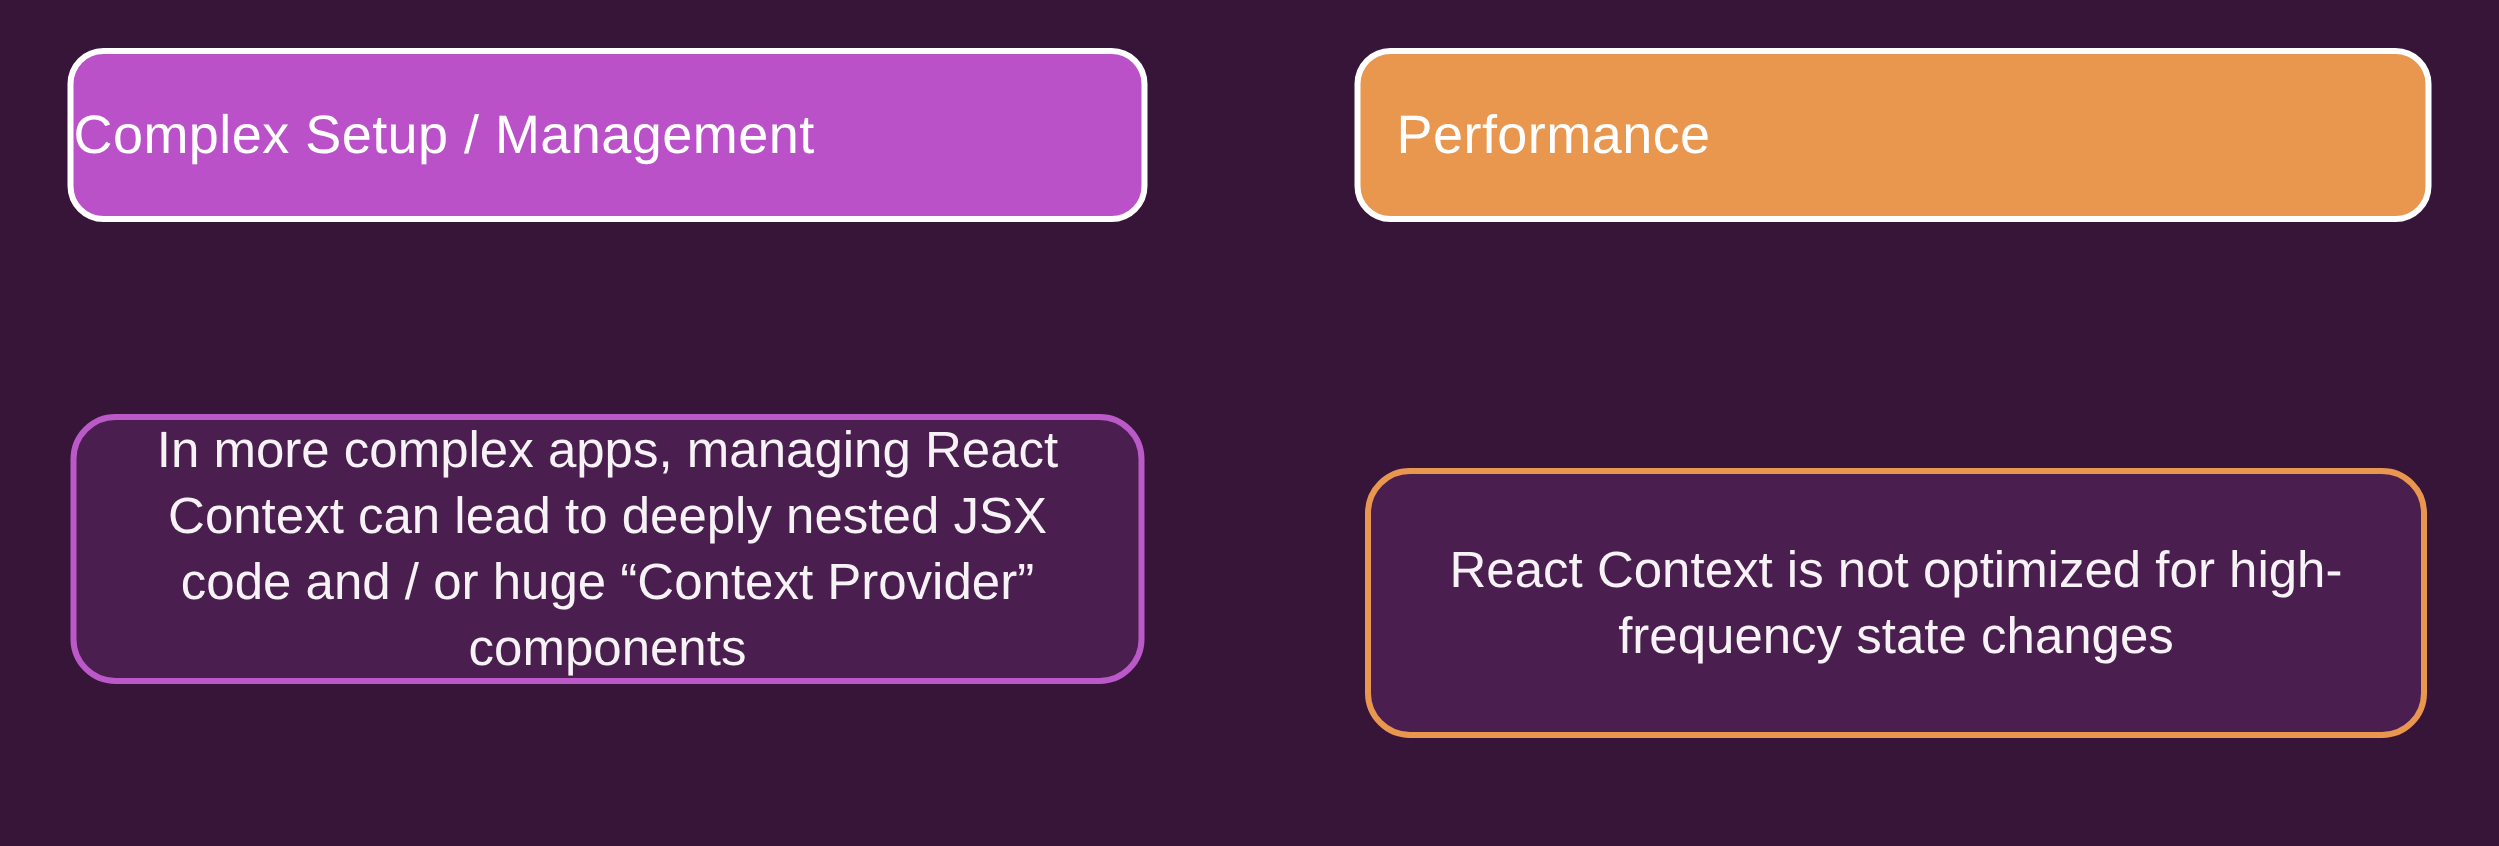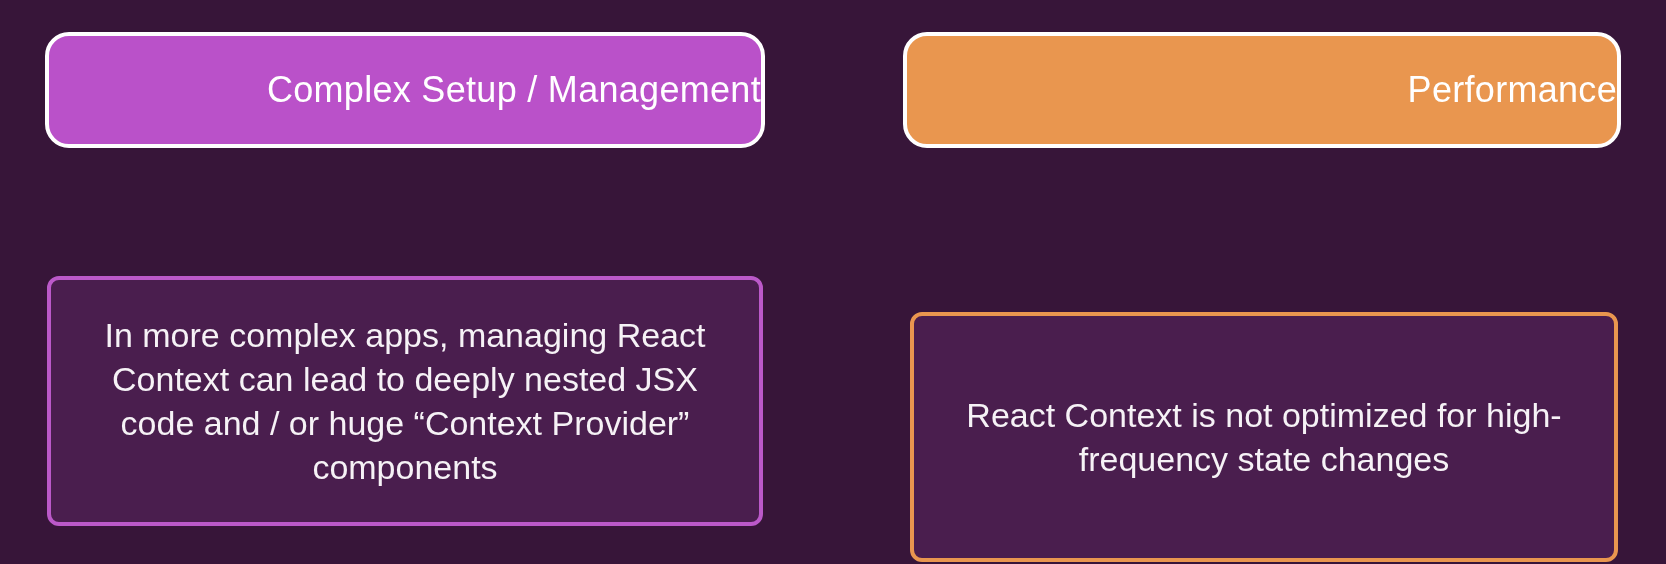--- a/index.html
+++ b/index.html
@@ -15,32 +15,32 @@
     overflow: hidden;
   }
   .header-pill {
     position: absolute;
     top: 32px;
     height: 116px;
     border: 4px solid #ffffff;
     border-radius: 24px;
     display: flex;
     align-items: center;
-    justify-content: flex-end;
+    justify-content: flex-start;
     font-size: 36px;
     letter-spacing: 0.3px;
   }
   .pill-left  { left: 45px;  width: 720px; }
   .pill-right { left: 903px; width: 718px; }
   .detail-box {
     position: absolute;
     top: 276px;
-    height: 250px;
+    height: 180px;
     border: 4px solid;
-    border-radius: 12px;
+    border-radius: 30px;
     display: flex;
     align-items: center;
     justify-content: center;
     text-align: center;
     padding: 0 30px;
   }
   .detail-left  { left: 47px;  width: 716px; }
   .detail-right { left: 910px; width: 708px; }
   .detail-text {
     font-size: 34px;
@@ -54,21 +54,21 @@
 <div class="slide" style="background-color: rgb(55, 21, 57);">
 
   <div class="header-pill pill-left" style="background-color: rgb(186, 81, 201); border-color: rgb(255, 255, 255); color: rgb(255, 255, 255);">
     <span class="pill-label">Complex Setup / Management</span>
   </div>
 
   <div class="detail-box detail-left" style="background-color: rgb(74, 30, 78); border-color: rgb(187, 89, 201); color: rgb(246, 242, 246);">
     <p class="detail-text">In more complex apps, managing React Context can lead to deeply nested JSX code and / or huge “Context Provider” components</p>
   </div>
 
-  <div class="header-pill pill-right" style="background-color: rgb(233, 150, 79); border-color: rgb(255, 255, 255); color: rgb(255, 255, 255);">
+  <div class="header-pill pill-right" style="background-color: rgb(233, 150, 79); border-color: rgb(255, 255, 255); color: rgb(255, 255, 255); padding-left: 24px;">
     <span class="pill-label">Performance</span>
   </div>
 
   <div class="detail-box detail-right" style="background-color: rgb(74, 30, 78); border-color: rgb(233, 150, 79); color: rgb(246, 242, 246); margin-top: 36px;">
     <p class="detail-text">React Context is not optimized for high-frequency state changes</p>
   </div>
 
 </div>
 
 </body></html>

